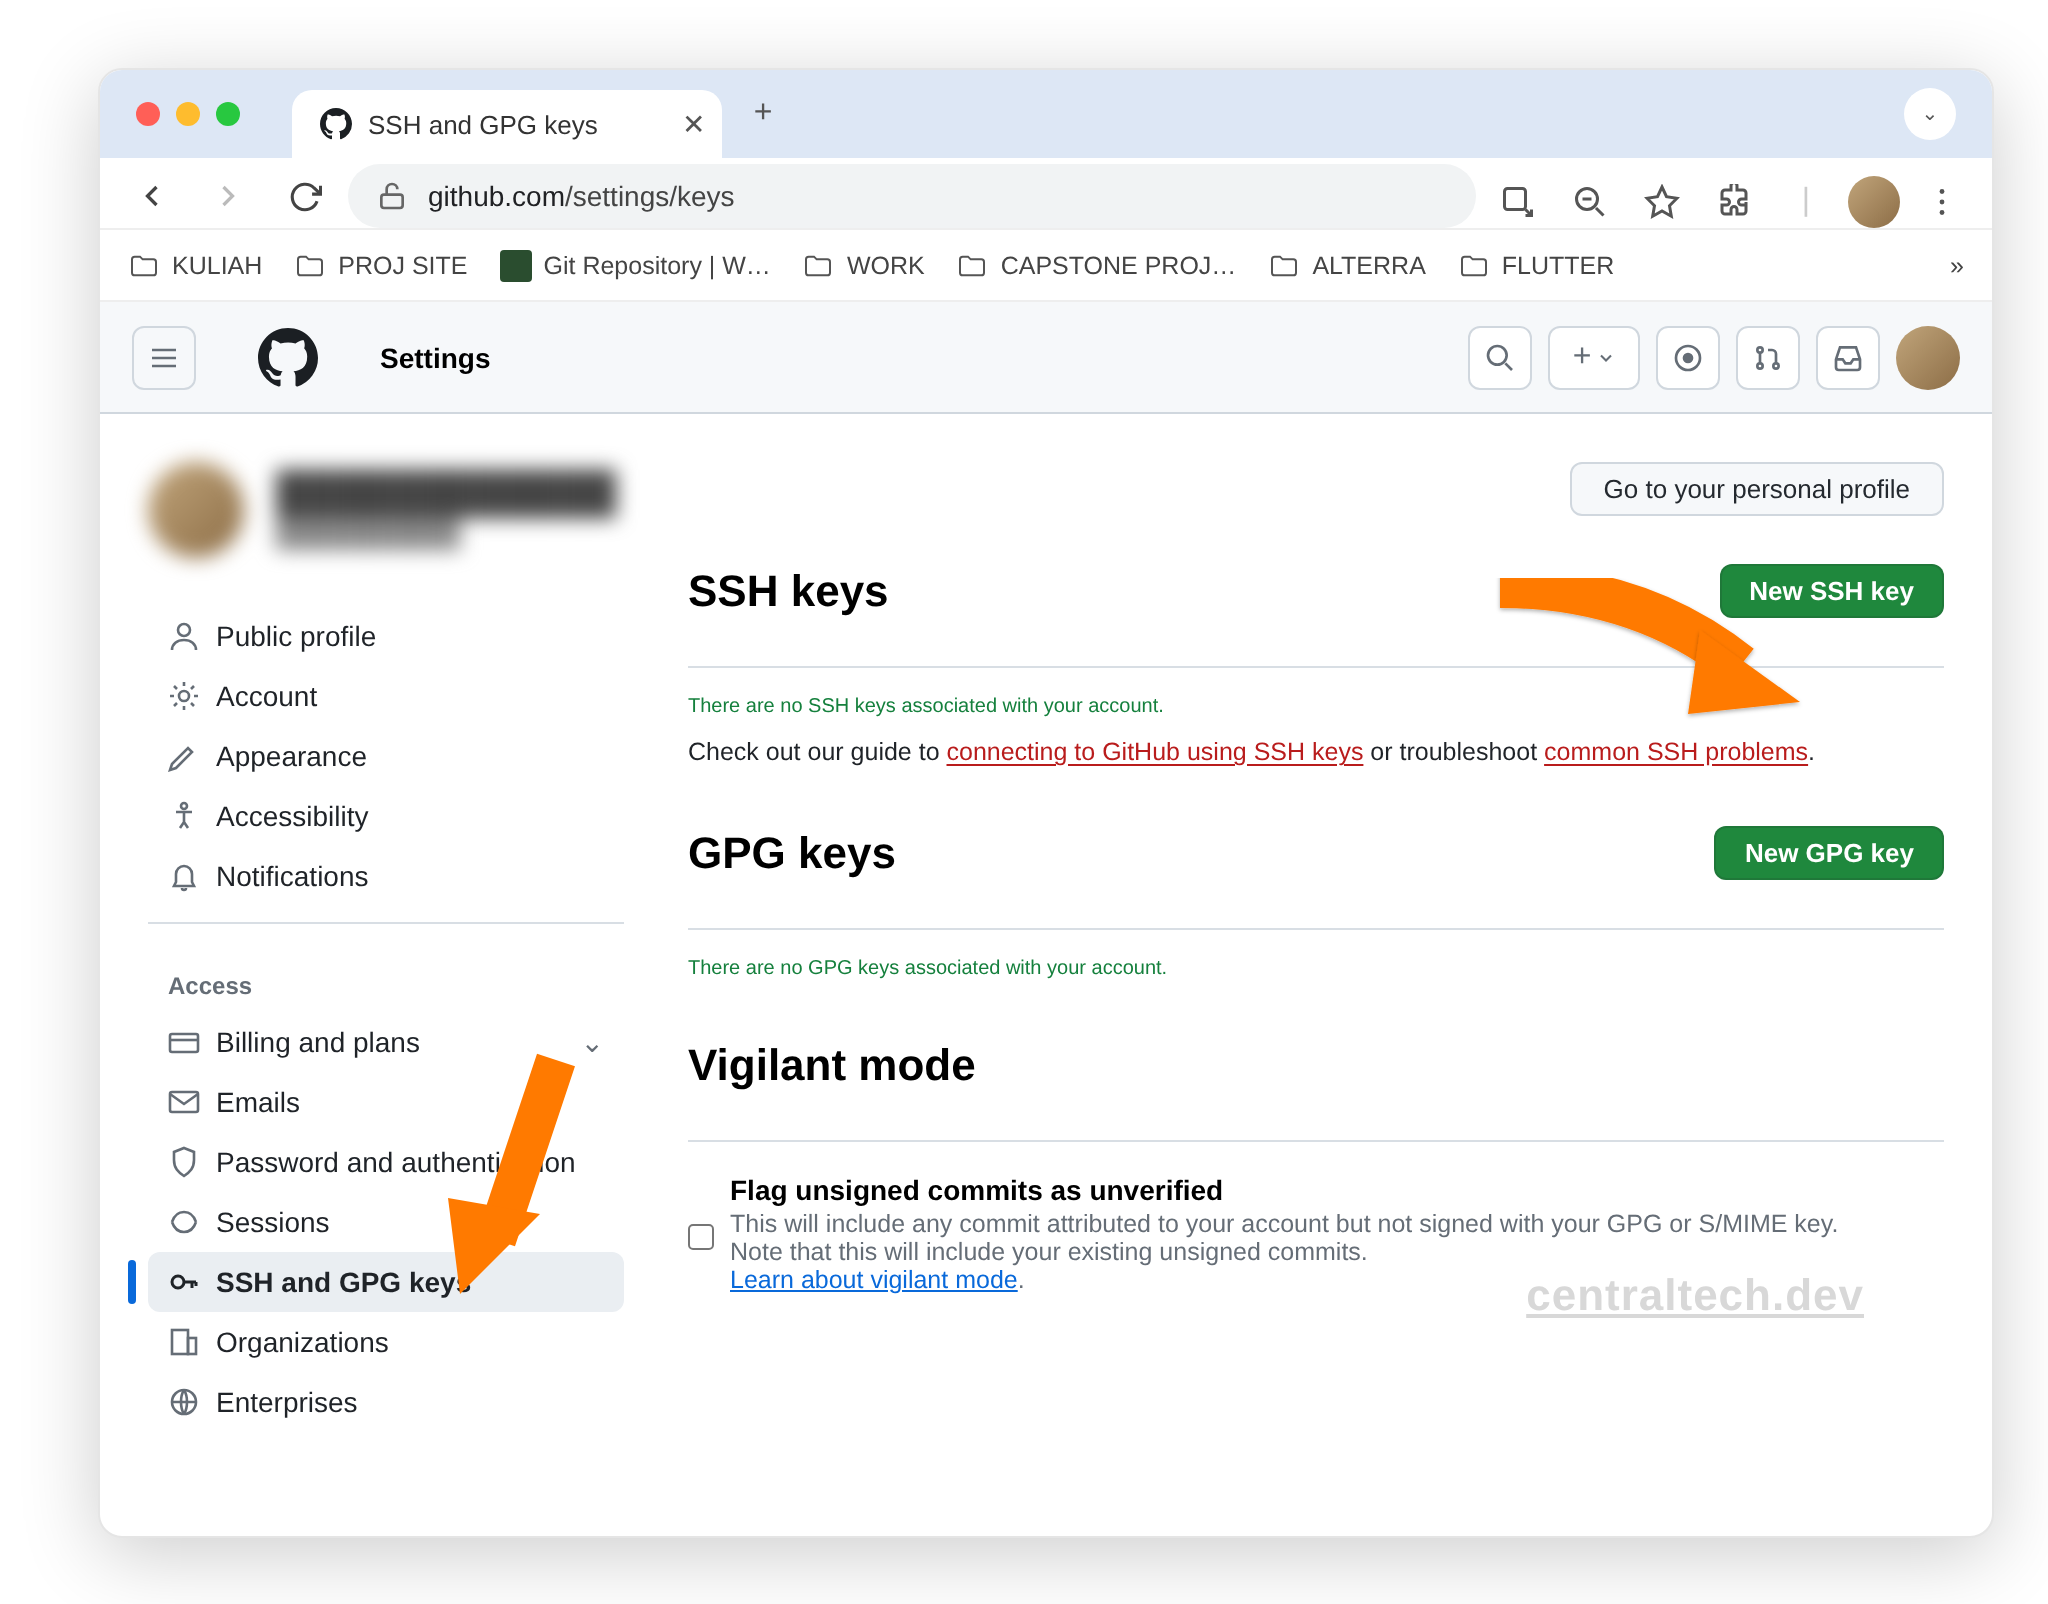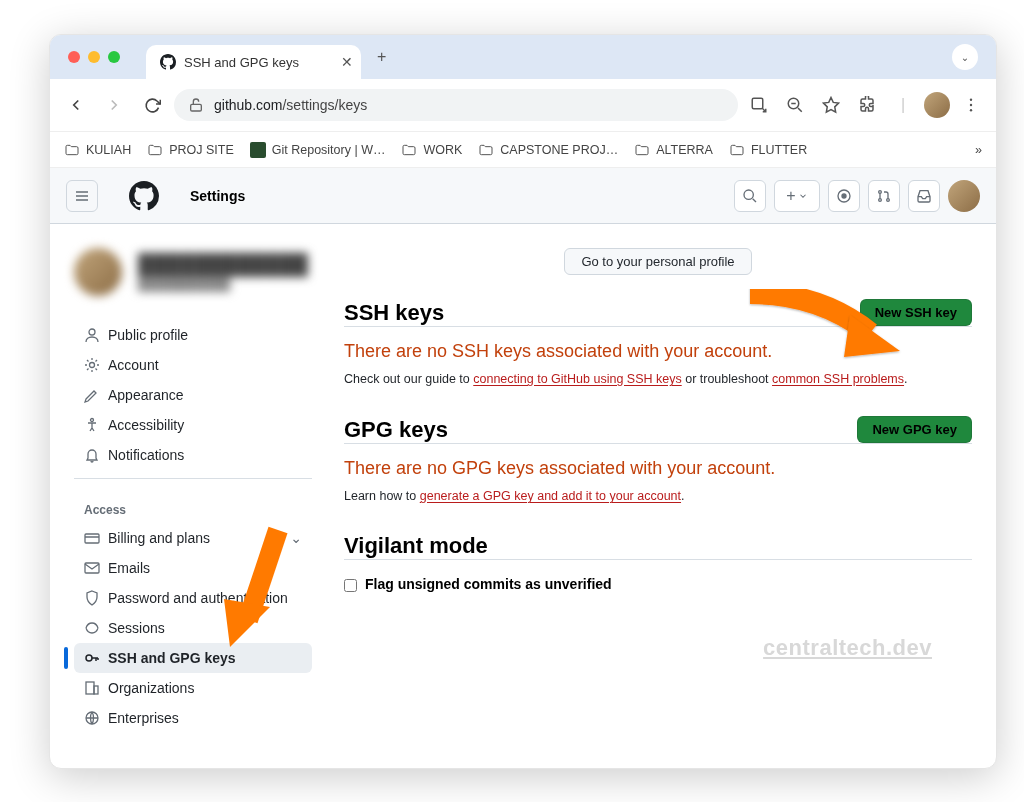--- a/index.html
+++ b/index.html
@@ -13,21 +13,21 @@
 .tl.red { background: #ff5f57; }
 .tl.yellow { background: #febc2e; }
 .tl.green { background: #28c840; }
 .tab { margin-left: 26px; display: flex; align-items: center; gap: 8px; background: #fff; height: 34px; padding: 0 14px; border-radius: 10px 10px 0 0; position: relative; top: 5px; }
 .tab-icon { width: 16px; height: 16px; }
 .tab-title { font-size: 13px; color: #333; }
 .tab-close { width: 14px; height: 14px; display: flex; align-items: center; justify-content: center; color: #555; font-size: 14px; padding-left: 40px; }
 .new-tab { margin-left: 16px; color: #555; font-size: 16px; }
 .title-bar-end { margin-left: auto; margin-right: 18px; width: 26px; height: 26px; border-radius: 50%; background: #fff; display: flex; align-items: center; justify-content: center; color: #555; font-size: 10px; }
 
-.addr-bar { height: 53px; background: #fff; display: flex; align-items: center; padding: 0 10px; gap: 6px; border-bottom: 1px solid #eee; }
+.addr-bar { height: 36px; background: #fff; display: flex; align-items: flex-end; padding: 0 10px; gap: 6px; border-bottom: 1px solid #eee; }
 .nav-btn { width: 32px; height: 32px; display: flex; align-items: center; justify-content: center; color: #555; border-radius: 50%; }
 .nav-btn.disabled { color: #bbb; }
 .url-bar { flex: 1; display: flex; align-items: center; gap: 10px; padding: 0 14px; height: 32px; background: #f1f3f4; border-radius: 16px; color: #444; font-size: 14px; }
 .url-host { color: #202124; }
 .ext-area { display: flex; align-items: center; gap: 6px; }
 .ext-area .ic { width: 30px; display:flex; align-items:center; justify-content:center; color:#555; }
 .avatar-small { width: 26px; height: 26px; border-radius: 50%; background: linear-gradient(135deg, #c1a57b, #8c6d46); }
 
 .bookmarks { height: 36px; display: flex; align-items: center; gap: 16px; padding: 0 14px; border-bottom: 1px solid #eee; font-size: 12.5px; color: #444; }
 .bm { display: flex; align-items: center; gap: 6px; }
@@ -54,24 +54,24 @@
 .nav-item { display: flex; align-items: center; gap: 8px; padding: 7px 10px; font-size: 14px; color: #1f2328; border-radius: 6px; position: relative; }
 .nav-item svg { width: 16px; height: 16px; }
 .nav-item.active { background: #eaeef2; font-weight: 600; }
 .nav-item.active::before { content: ""; position: absolute; left: -10px; top: 4px; bottom: 4px; width: 4px; background: #0969da; border-radius: 2px; }
 .nav-heading { font-size: 12px; font-weight: 600; color: #656d76; padding: 16px 10px 6px; }
 .nav-sep { height: 1px; background: #d8dee4; margin: 8px 0; }
 .nav-chev { margin-left: auto; color: #656d76; }
 
 .gh-main { flex: 1; padding-left: 32px; }
 .btn-default { display: inline-block; padding: 5px 16px; font-size: 13px; font-weight: 500; border: 1px solid #d0d7de; border-radius: 6px; background: #f6f8fa; color: #24292f; }
-.section-head { display: flex; align-items: center; justify-content: space-between; border-bottom: 1px solid #d8dee4; padding-bottom: 0; margin-bottom: 14px; }
+.section-head { display: flex; align-items: center; justify-content: space-between; border-bottom: 1px solid #d8dee4; padding-bottom: 24px; margin-bottom: 14px; }
 .section-head h2 { font-size: 22px; font-weight: 600; }
-.btn-green { background: #1f883d; color: #000000; border: 1px solid rgba(31,35,40,0.15); border-radius: 6px; padding: 5px 14px; font-size: 13px; font-weight: 600; }
-.section-body { font-size: 18px; color: #c2410c; }
+.btn-green { background: #1f883d; color: #ffffff; border: 1px solid rgba(31,35,40,0.15); border-radius: 6px; padding: 5px 14px; font-size: 13px; font-weight: 600; }
+.section-body { font-size: 10px; color: #15803d; }
 .section-sub { font-size: 12.5px; color: #1f2328; margin-top: 10px; }
 .section-sub a { color: #b91c1c; text-decoration: underline; text-underline-offset: 2px; }
 .section { margin-bottom: 30px; }
 .checkbox-row { display: flex; align-items: center; gap: 8px; margin-top: 16px; }
 .checkbox-row input { margin-top: 3px; }
 .checkbox-label { font-weight: 600; font-size: 14px; }
 .checkbox-desc { font-size: 12.5px; color: #656d76; margin-top: 2px; }
 .checkbox-desc a { color: #0969da; text-decoration: underline; }
 
 
@@ -347,54 +347,56 @@
             <svg viewBox="0 0 16 16" fill="none" stroke="#656d76" stroke-width="1.3">
               <circle cx="8" cy="8" r="6"></circle>
               <path d="M2 8h12M8 2c2 3 2 9 0 12M8 2c-2 3-2 9 0 12"></path>
             </svg>
             <span>Enterprises</span>
           </li>
       </ul>
     </div>
 
     <div class="gh-main" style="position:relative">
-      <div style="display:flex; justify-content:center; margin-bottom:24px">
+      <div style="display:flex; justify-content:flex-end; margin-bottom:24px">
         <button class="btn-default">Go to your personal profile</button>
       </div>
 
       <div class="section">
         <div class="section-head">
           <h2>SSH keys</h2>
           <button class="btn-green">New SSH key</button>
         </div>
         <div class="section-body">There are no SSH keys associated with your account.</div>
         <div class="section-sub">
           <span>Check out our guide to </span><a>connecting to GitHub using SSH keys</a><span> or troubleshoot </span><a>common SSH problems</a><span>.</span>
         </div>
       </div>
 
       <div class="section">
         <div class="section-head">
           <h2>GPG keys</h2>
           <button class="btn-green">New GPG key</button>
         </div>
         <div class="section-body">There are no GPG keys associated with your account.</div>
-        <div class="section-sub">
-          <span>Learn how to </span><a>generate a GPG key and add it to your account</a><span>.</span>
-        </div>
       </div>
 
       <div class="section">
         <div class="section-head" style="border-bottom:1px solid #d8dee4">
           <h2>Vigilant mode</h2>
         </div>
         <div class="checkbox-row">
           <input type="checkbox" style="">
           <div>
             <div class="checkbox-label">Flag unsigned commits as unverified</div>
+            <div class="checkbox-desc">
+              <span>This will include any commit attributed to your account but not signed with your GPG or S/MIME key.</span><br>
+              <span>Note that this will include your existing unsigned commits.</span><br>
+              <a>Learn about vigilant mode</a><span>.</span>
+            </div>
           </div>
         </div>
       </div>
     </div>
   </div>
 
   <div class="watermark">centraltech.dev</div>
 
   <svg class="arrow" style="left:690px; top:248px" width="170" height="90" viewBox="0 0 170 90">
     <defs>

